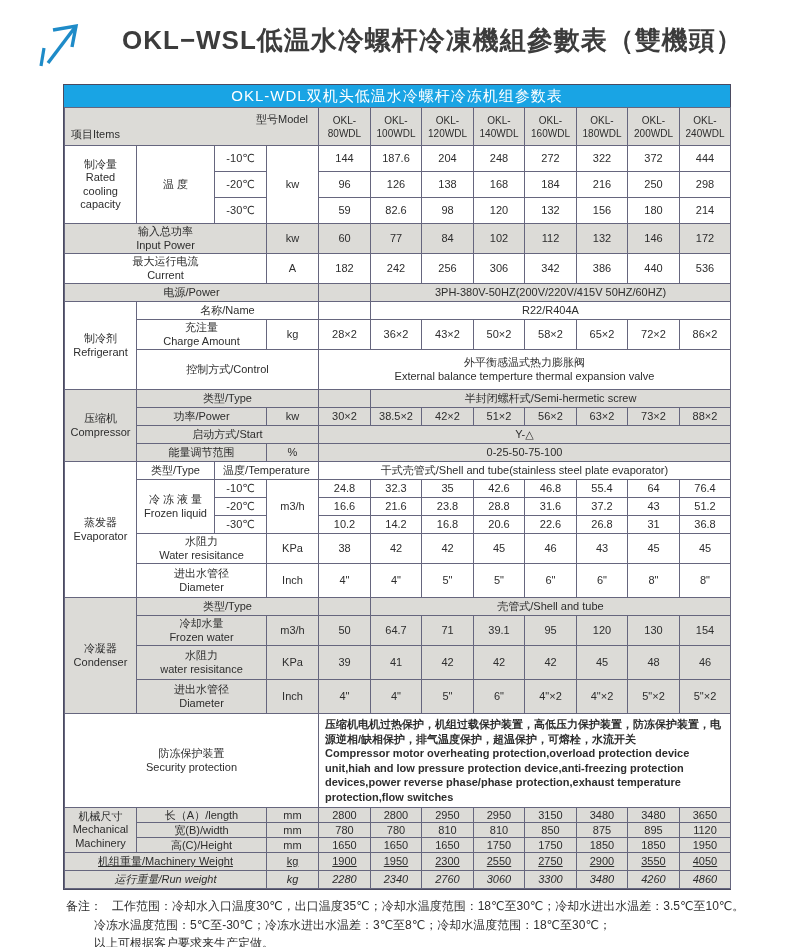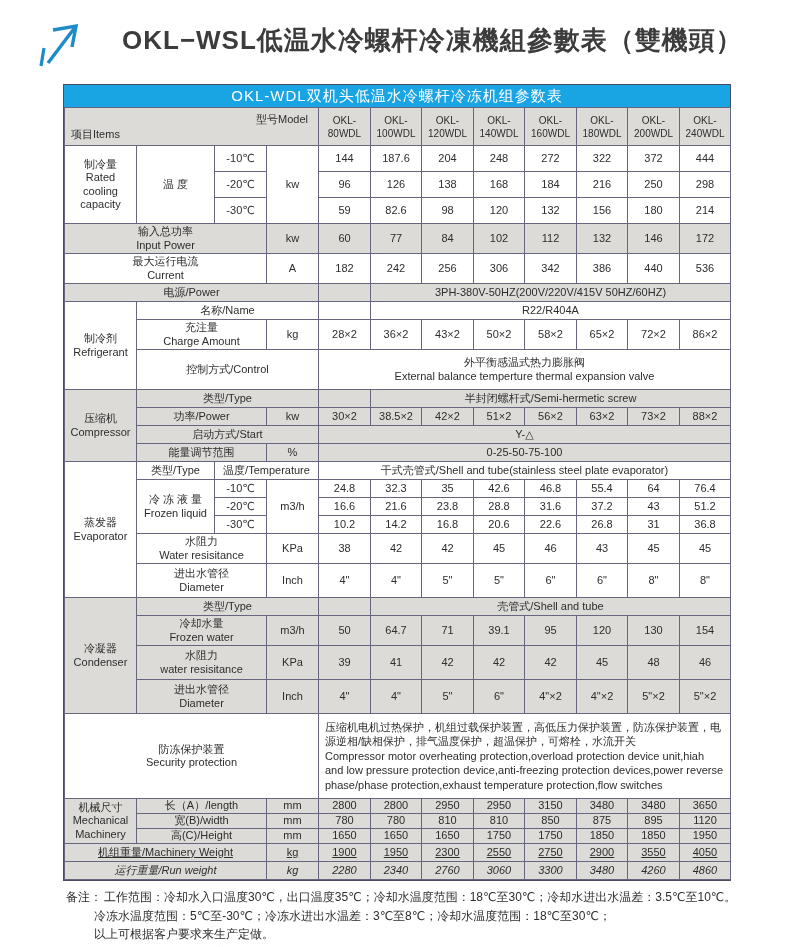--- a/index.html
+++ b/index.html
@@ -21,34 +21,34 @@
     font-size:15px; height:22px; line-height:22px; letter-spacing:1px;
   }
   table { border-collapse:collapse; table-layout:fixed; width:100%; }
   td {
     border:1px solid #66667e; text-align:center; vertical-align:middle;
     font-size:11px; line-height:1.2; padding:0 1px; color:#2d2d2d;
     overflow:hidden; word-break:break-word;
   }
   tr.g td { background:#dcdbd7; }
   td div { line-height:1.22; }
-  td.tl { text-align:left; padding:3px 6px; }
+  td.tl { text-align:left; padding:3px 6px;font-weight:bold; }
   td.tl div { line-height:1.32; }
   .model-cell div { line-height:1.3; font-size:10px; }
 
   .corner { position:relative; background-color:#dcdbd7;
     background-image:linear-gradient(to bottom right,
       rgba(0,0,0,0) calc(50% - 0.7px), #66667e calc(50% - 0.7px),
       #66667e calc(50% + 0.7px), rgba(0,0,0,0) calc(50% + 0.7px));
   }
   .corner .c-items { position:absolute; left:6px; bottom:4px; font-size:11px; }
   .corner .c-model { position:absolute; right:10px; top:5px; font-size:11px; }
 
   .notes { margin:7px 0 0 66px; font-size:12px; line-height:1.55; color:#2d2d2d; }
-  .notes .nl1 .note-label { margin-right:2px; }
+  .notes .nl1 .note-label { margin-right:10px; }
   .notes .nli { padding-left:28px; }
 </style>
 </head>
 <body>
 
 <div class="page">
 
   <div class="page-header">
     <svg class="logo" width="44" height="50" viewBox="0 0 44 50">
       <path d="M10 45 L38 8" stroke="#1e8bc8" stroke-width="3.4" fill="none"></path>

